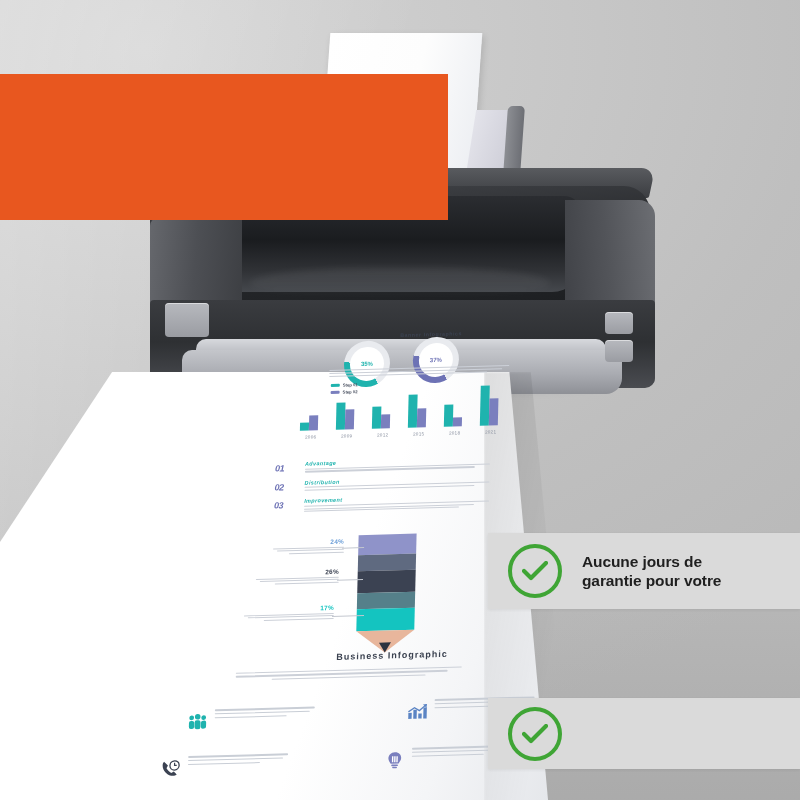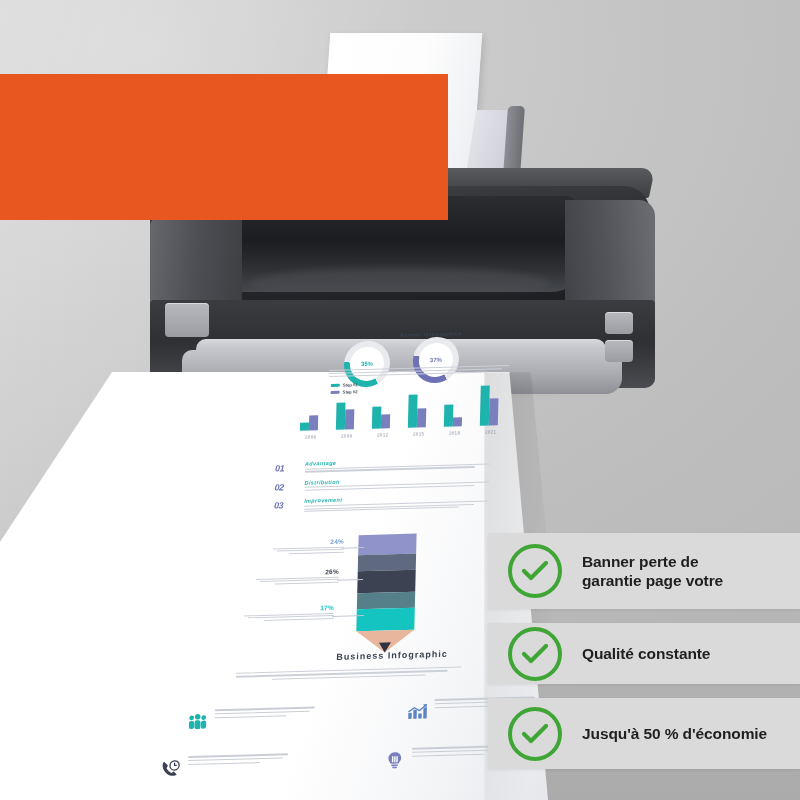--- a/index.html
+++ b/index.html
@@ -462,44 +462,33 @@
   </div>
 
 
   <div class="callout c2">
     <div class="chk">
       <svg width="26" height="20" viewBox="0 0 26 20">
           <path d="M2 10 L9 17 L24 2" stroke="#3fa535" stroke-width="4.2" fill="none" stroke-linecap="round" stroke-linejoin="round"></path>
         </svg>
     </div>
     <div class="txt">
-      <div>Banner perte de</div>
-      <div>garantie page votre</div>
+      <div>Aucune jours de</div>
+      <div>garantie pour votre</div>
     </div>
   </div>
 
-  <div class="callout c3">
-    <div class="chk">
-      <svg width="26" height="20" viewBox="0 0 26 20">
-          <path d="M2 10 L9 17 L24 2" stroke="#3fa535" stroke-width="4.2" fill="none" stroke-linecap="round" stroke-linejoin="round"></path>
-        </svg>
-    </div>
-    <div class="txt">
-      <div>Qualité constante</div>
-    </div>
-  </div>
 
   <div class="callout c4">
     <div class="chk">
       <svg width="26" height="20" viewBox="0 0 26 20">
           <path d="M2 10 L9 17 L24 2" stroke="#3fa535" stroke-width="4.2" fill="none" stroke-linecap="round" stroke-linejoin="round"></path>
         </svg>
     </div>
     <div class="txt">
-      <div>Jusqu'à 50 % d'économie</div>
     </div>
   </div>
 
   <div class="banner"></div>
   <div class="line l1">IMPRESSION</div>
   <div class="line l2">FIABLE</div>
 
 </div>
 
 </body></html>

